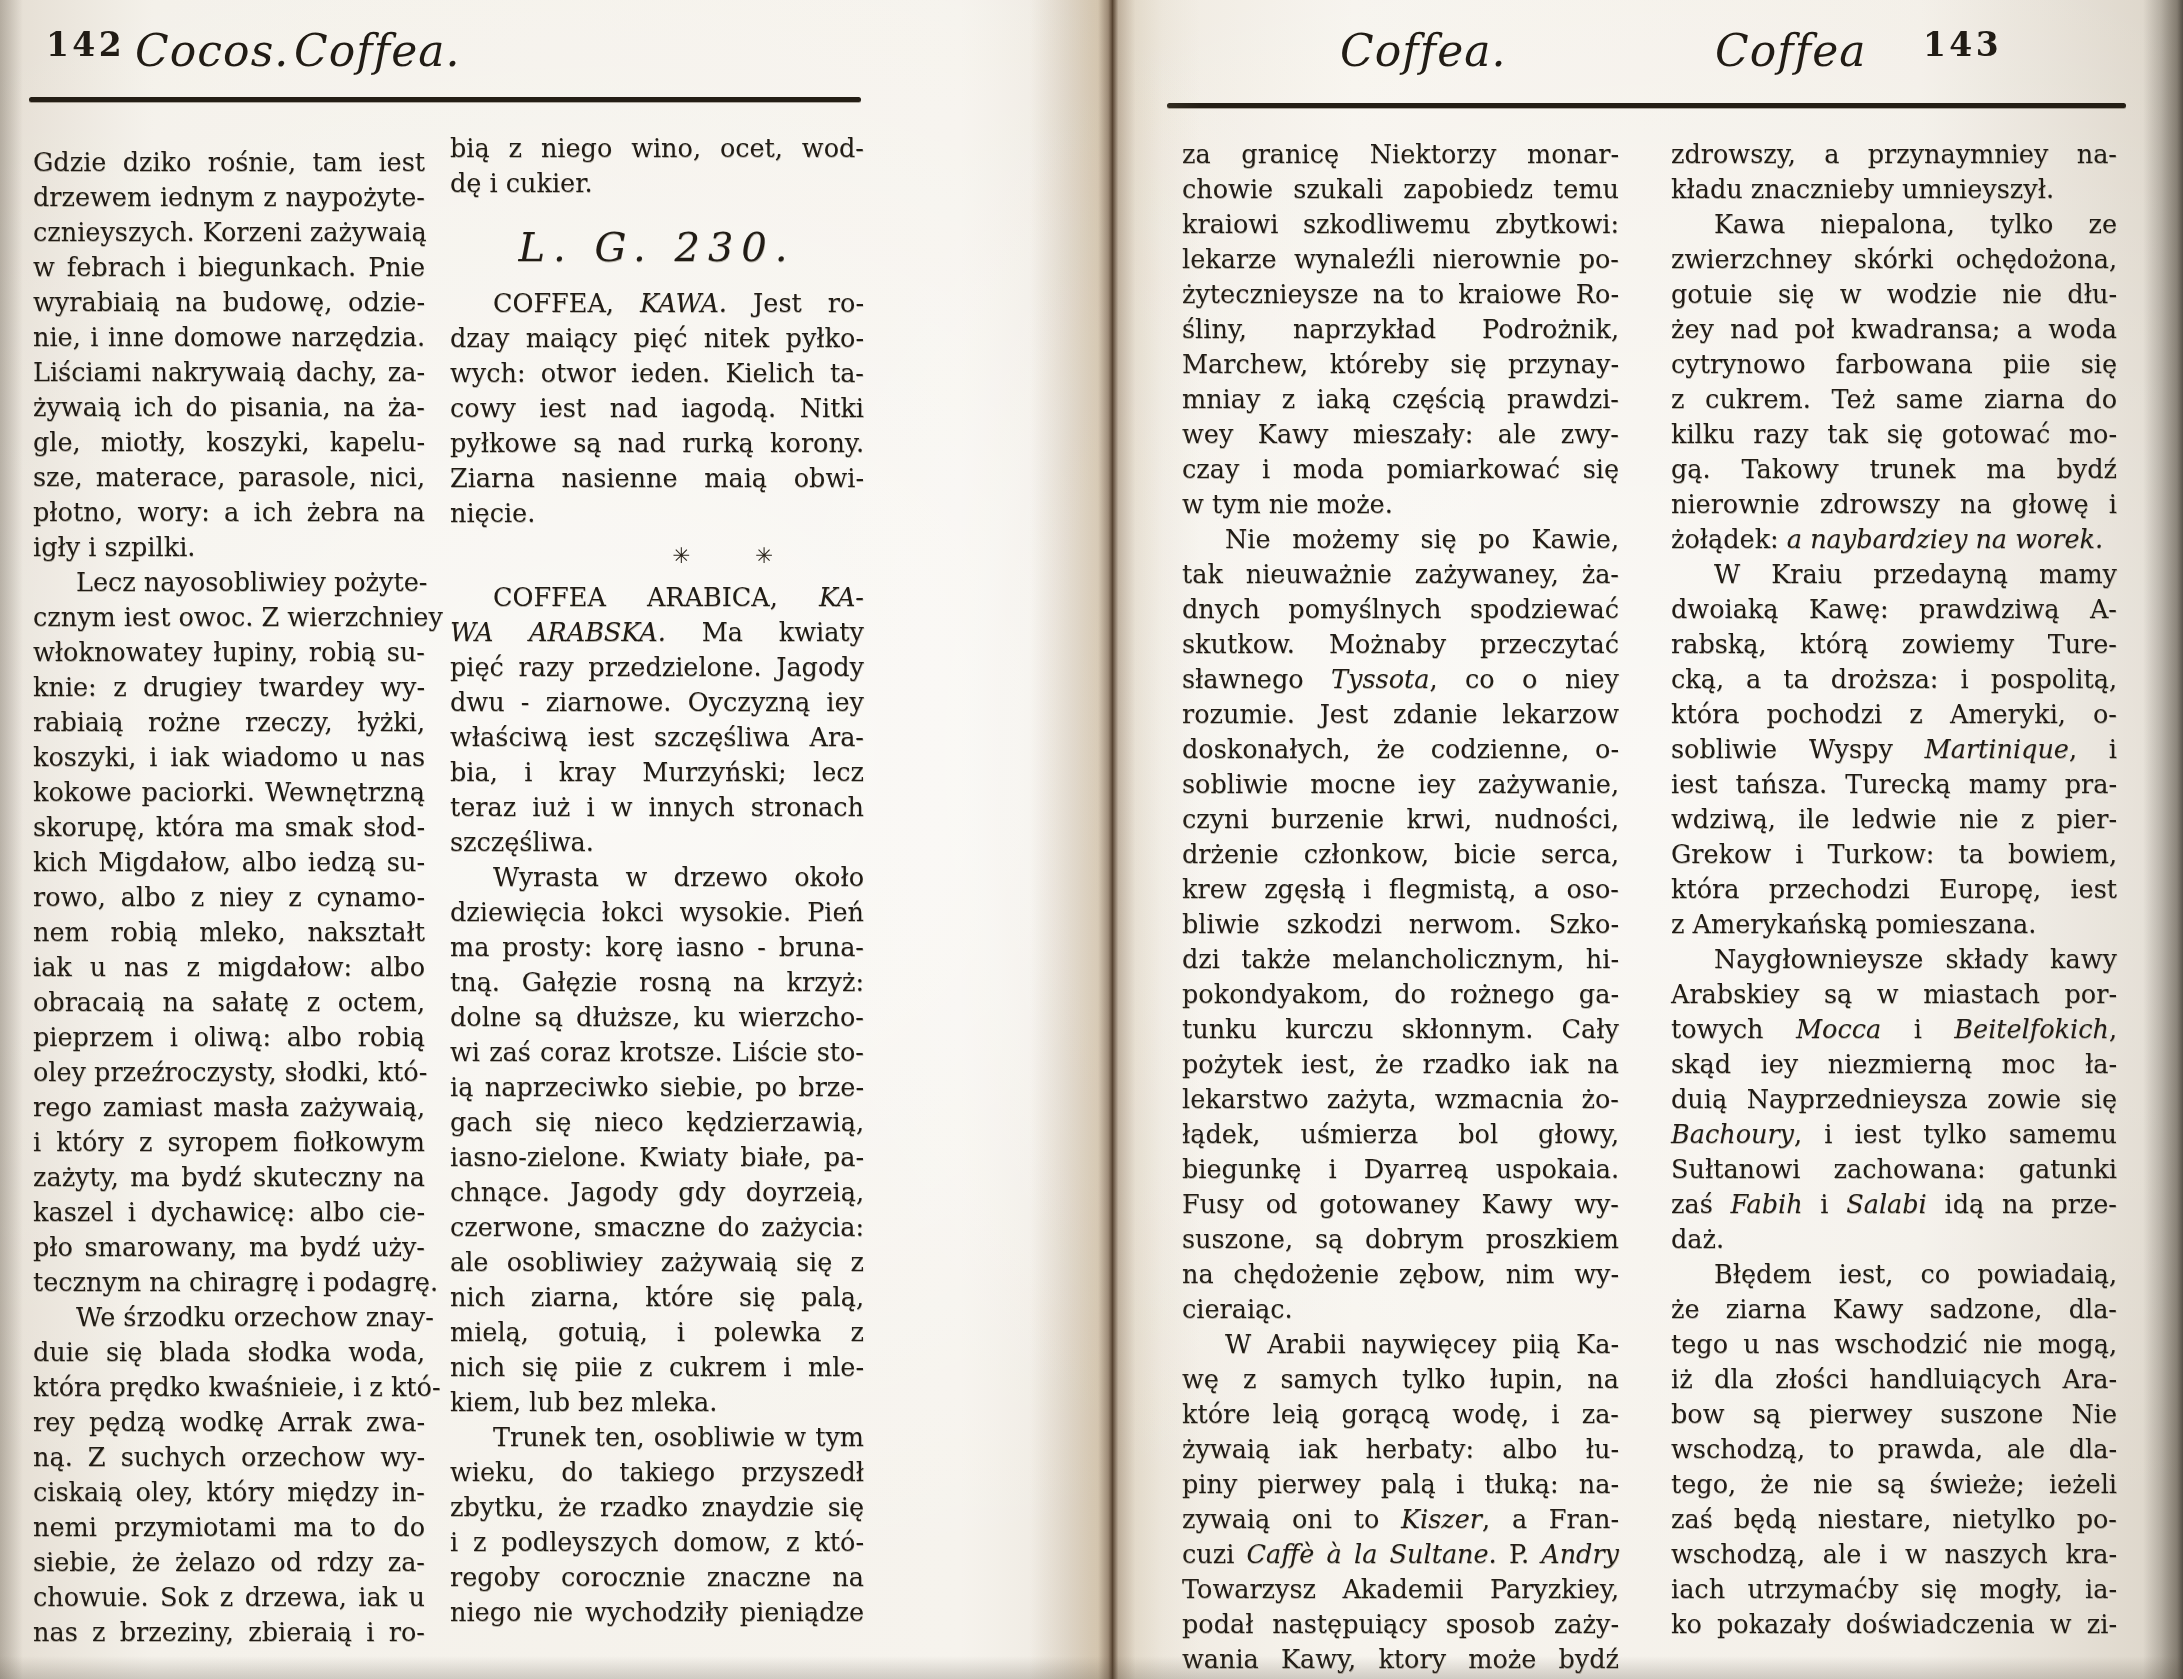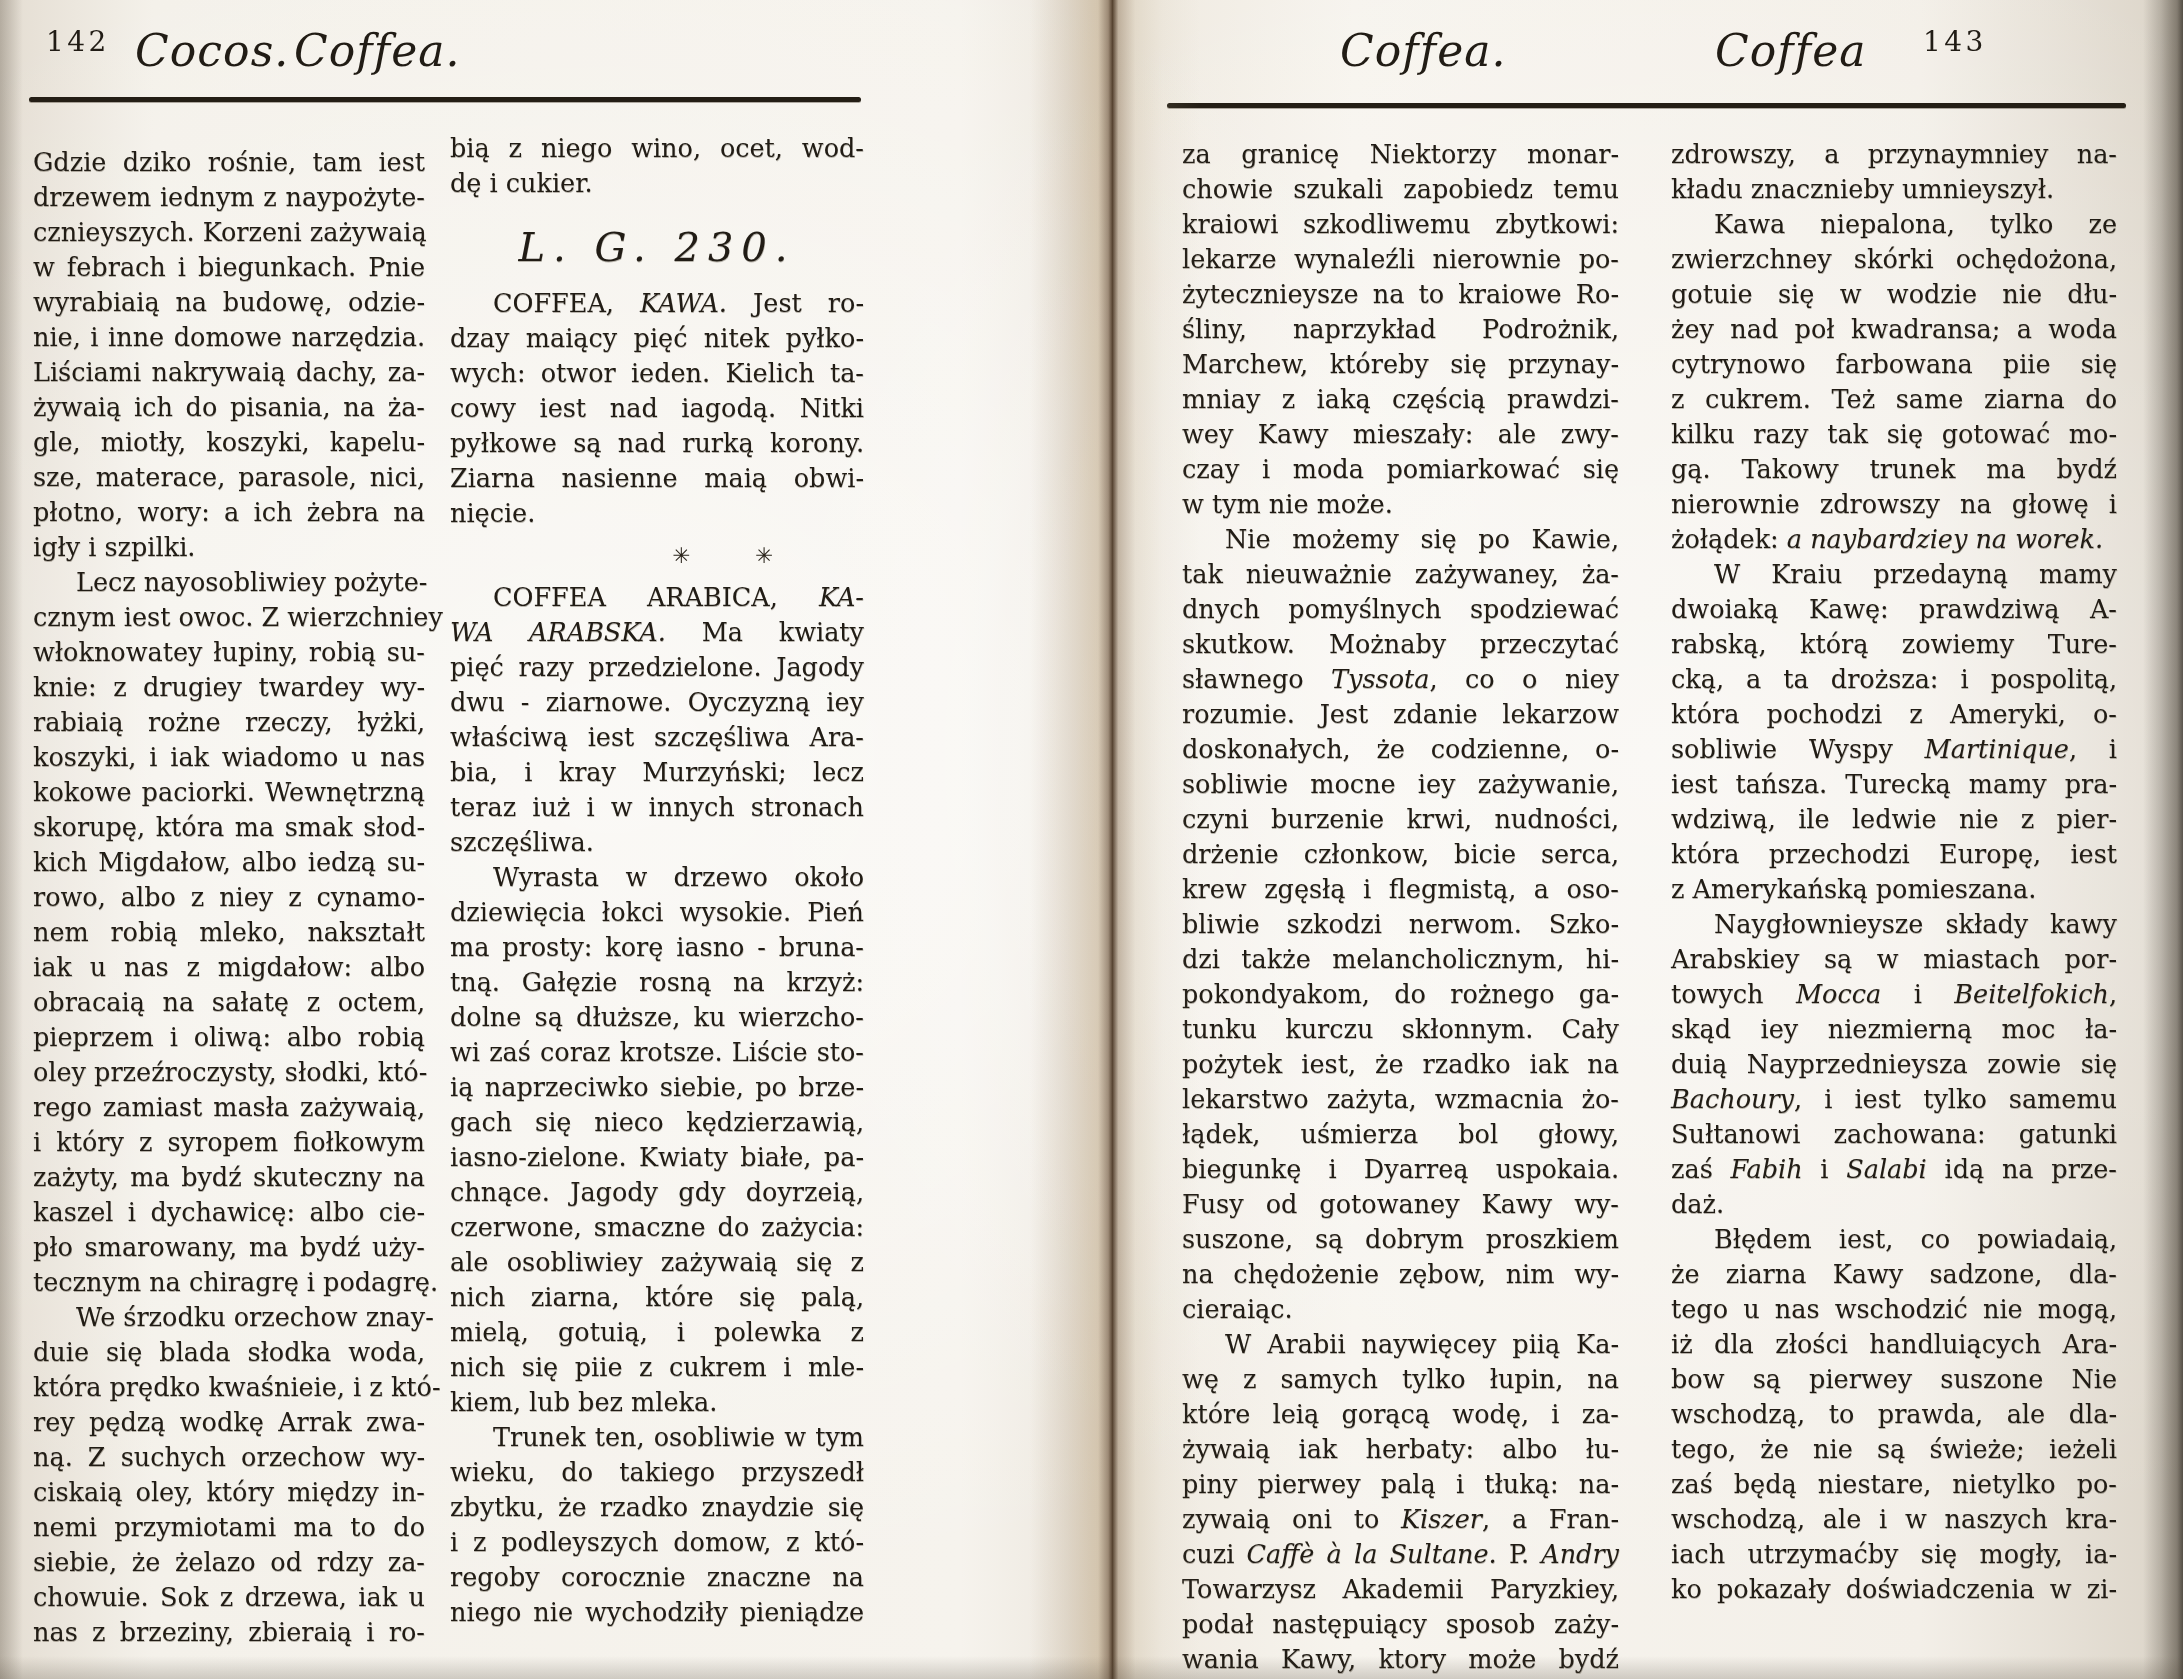--- a/index.html
+++ b/index.html
@@ -36,21 +36,21 @@
     position:absolute;left:0;top:0;width:22.6px;height:100%;
     background:linear-gradient(90deg,rgba(70,60,45,.30),rgba(70,60,45,0));
   }
   .edge-bottom{
     position:absolute;left:0;bottom:0;width:100%;height:22.6px;
     background:linear-gradient(0deg,rgba(70,60,45,.22),rgba(70,60,45,0));
   }
   .running-head{position:absolute;top:25px;left:0;width:100%;height:62px;}
   .rh{position:absolute;white-space:nowrap;}
   .rh.italic{font-style:italic;font-size:44px;letter-spacing:1.1px;}
-  .rh.num{font-size:28px;letter-spacing:3.4px;font-weight:normal;}
+  .rh.num{font-size:33px;letter-spacing:3.4px;font-weight:bold;}
   .head-rule{position:absolute;height:5.1px;background:#241e15;border-radius:2.8px;box-shadow:0 1.1px 0.6px rgba(40,30,15,.35);}
   .col{position:absolute;font-size:25.5px;line-height:35px;}
   .col .line{
     text-align:justify;text-align-last:justify;
     white-space:nowrap;
     text-shadow:0.3px 0.5px 0.4px rgba(35,25,10,.30);
   }
   .col .line.indent{text-indent:43px;}
   .col .line.last{text-align-last:left;}
   .col .heading{
@@ -236,20 +236,21 @@
         <div class="line">nierownie zdrowszy na głowę i</div>
         <div class="line last">żołądek: <em>a naybardziey na worek.</em></div>
         <div class="line indent">W Kraiu przedayną mamy</div>
         <div class="line">dwoiaką Kawę: prawdziwą A-</div>
         <div class="line">rabską, którą zowiemy Ture-</div>
         <div class="line">cką, a ta droższa: i pospolitą,</div>
         <div class="line">która pochodzi z Ameryki, o-</div>
         <div class="line">sobliwie Wyspy <em>Martinique</em>, i</div>
         <div class="line">iest tańsza. Turecką mamy pra-</div>
         <div class="line">wdziwą, ile ledwie nie z pier-</div>
+        <div class="line">Grekow i Turkow: ta bowiem,</div>
         <div class="line">która przechodzi Europę, iest</div>
         <div class="line last">z Amerykańską pomieszana.</div>
         <div class="line indent">Naygłownieysze składy kawy</div>
         <div class="line">Arabskiey są w miastach por-</div>
         <div class="line">towych <em>Mocca</em> i <em>Beitelfokich</em>,</div>
         <div class="line">skąd iey niezmierną moc ła-</div>
         <div class="line">duią Nayprzednieysza zowie się</div>
         <div class="line"><em>Bachoury</em>, i iest tylko samemu</div>
         <div class="line">Sułtanowi zachowana: gatunki</div>
         <div class="line">zaś <em>Fabih</em> i <em>Salabi</em> idą na prze-</div>

